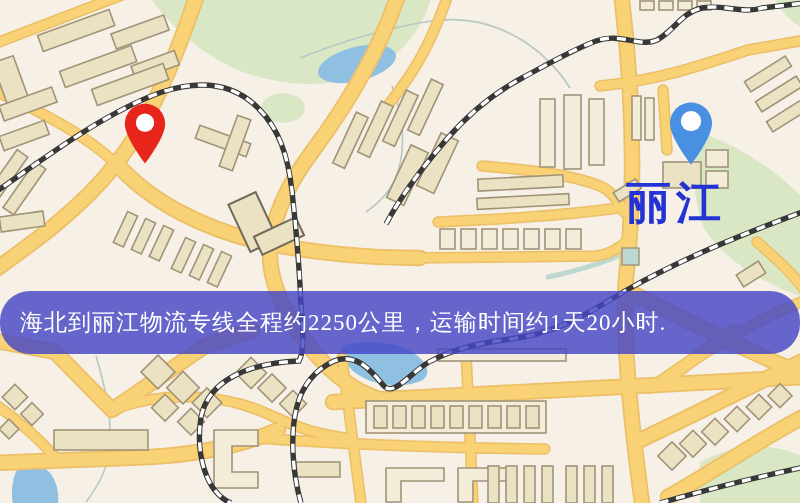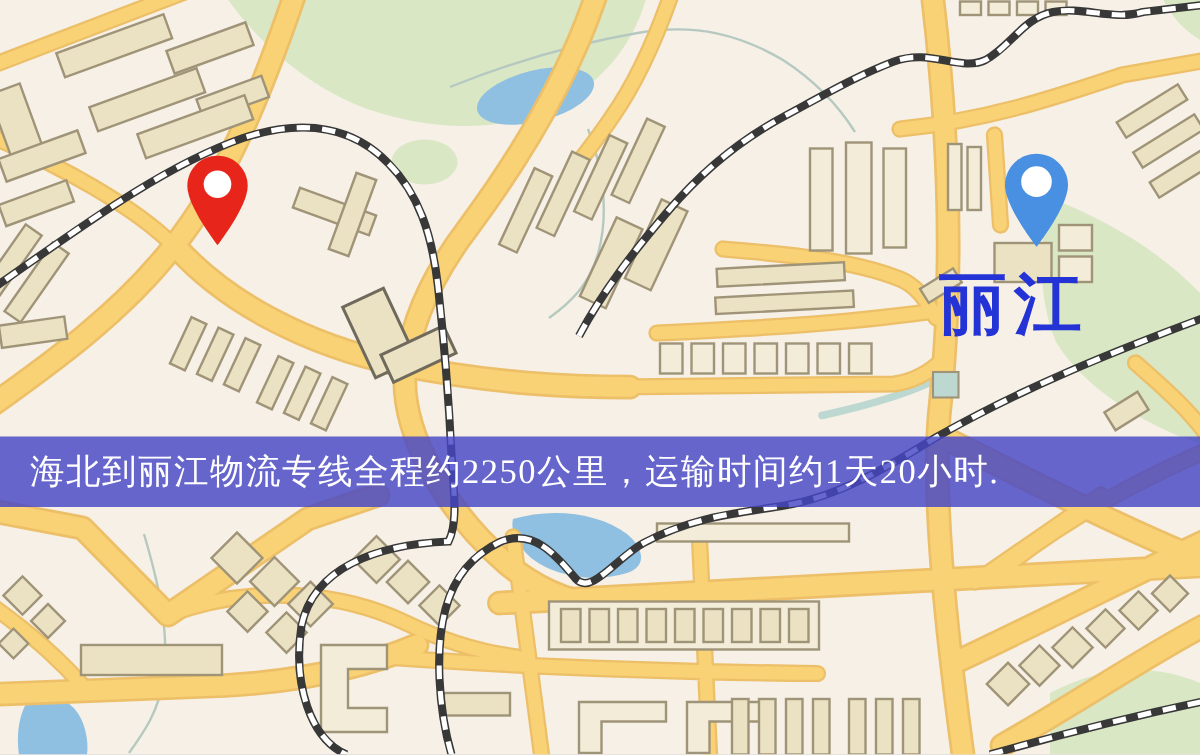--- a/index.html
+++ b/index.html
@@ -27,22 +27,22 @@
   .pin-blue{left:667px;top:101px;width:48px;height:66px;}
   .pin-red .pin-body{fill:var(--pin-red);}
   .pin-blue .pin-body{fill:var(--pin-blue);}
   .pin .pin-hole{fill:#ffffff;}
   
   .place-label{position:absolute;font-family:"Liberation Serif",serif;font-weight:600;
                font-size:45px;line-height:1;white-space:nowrap;}
   .origin-label{color:var(--label-red);left:84px;top:177px;letter-spacing:7px;}
   .dest-label{color:var(--label-blue);left:606px;top:181px;letter-spacing:5px;margin-left:20px;}
   
-  .banner{position:absolute;left:0;right:0;top:291px;height:47px;background:var(--banner-bg);
-          display:flex;align-items:center;padding:0 20px;box-sizing:border-box;}
+  .banner{position:absolute;left:0;right:0;top:291px;height:63px;background:var(--banner-bg);
+          display:flex;align-items:center;padding:0 20px;box-sizing:border-box;border-radius:30px;}
   .banner span{color:var(--banner-text);font-size:23px;letter-spacing:1px;
                font-family:"Liberation Serif",serif;}
 </style>
 </head>
 <body>
 
 <div class="stage">
 
   <svg class="map" width="800" height="503" viewBox="0 0 800 503">
 

